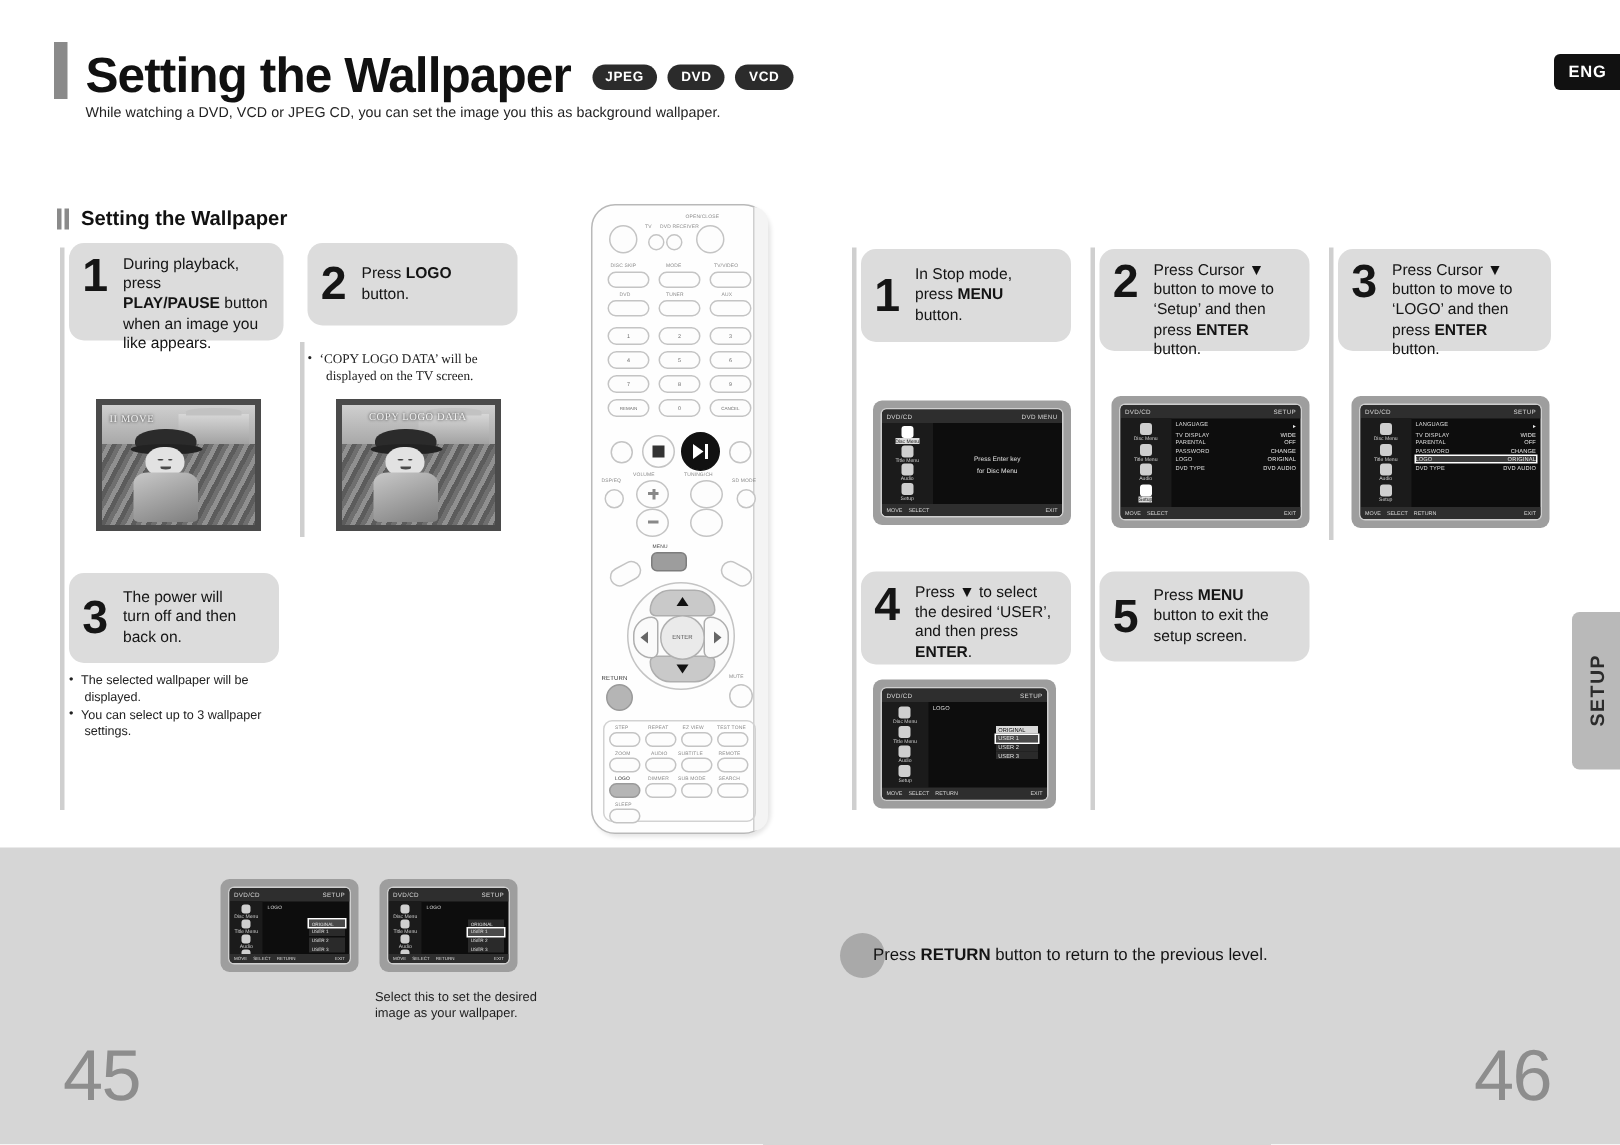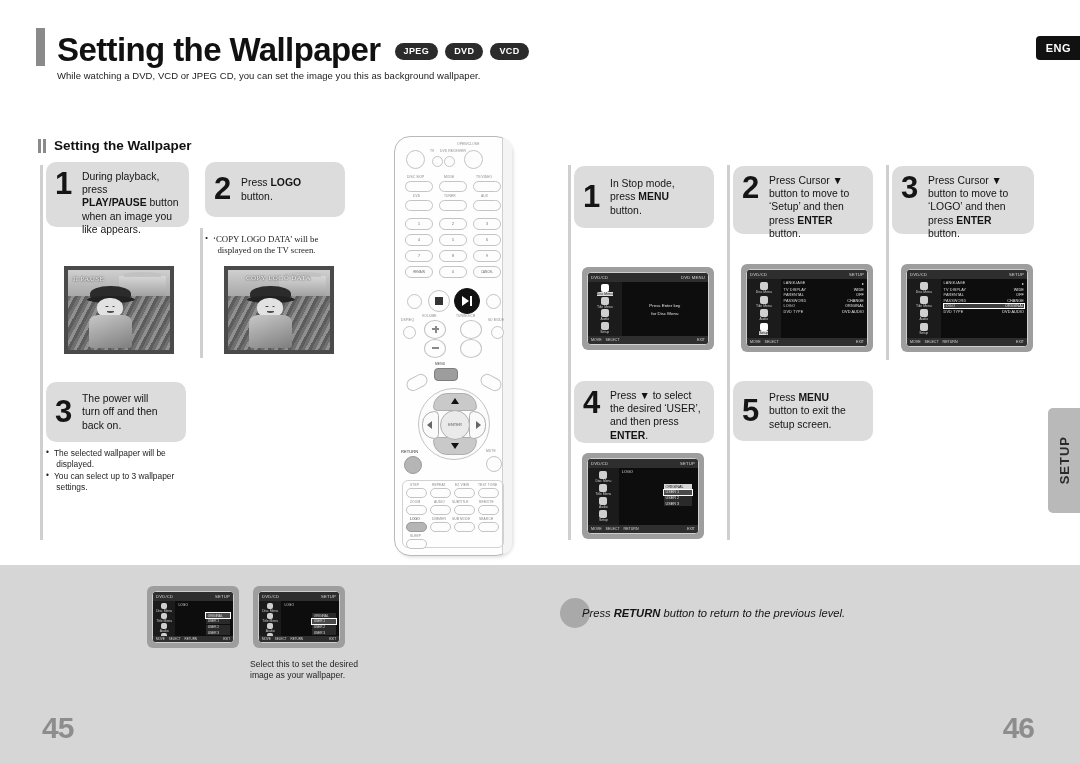--- a/index.html
+++ b/index.html
@@ -13,21 +13,21 @@
   }
   .page{position:absolute;inset:0;}
 
   
   .bottom-band{
     position:absolute;left:0;right:0;top:565px;bottom:0;
     background:#d6d6d6;
   }
   .page-num{
     position:absolute;bottom:18px;
-    font-size:30px;color:#8d8d8d;font-weight:700;
+    font-size:48px;color:#8d8d8d;font-weight:400;
     letter-spacing:-1px;
   }
   .page-num.left{left:42px;}
   .page-num.right{right:46px;}
 
   
   .header{position:absolute;left:36px;top:28px;}
   .hdr-row{display:flex;align-items:flex-end;}
   .hdr-bar{width:9px;height:38px;background:#8a8a8a;margin-right:12px;}
   .hdr-title{
@@ -241,21 +241,21 @@
       <div class="ground"></div>
     <div class="kid">
       <div class="hat"></div>
         <div class="face">
           <div class="eyeL"></div>
           <div class="eyeR"></div>
           <div class="mouth"></div>
         </div>
       <div class="body"></div>
     </div>
-    <div class="ovl" style="left:5px;top:5px;">II PAUSE</div>
+    <div class="ovl" style="left:5px;top:5px;">II MOVE</div>
   </div>
   <div class="photo" style="left:224px;top:266px;width:102px;height:80px;">
     <div class="sky"></div>
       <div class="bld"></div>
       <div class="ground"></div>
     <div class="kid">
       <div class="hat"></div>
         <div class="face">
           <div class="eyeL"></div>
           <div class="eyeR"></div>
@@ -748,21 +748,21 @@
         <span style="font-size:3px;">MOVE</span>
         <span style="font-size:3px;">SELECT</span>
         <span style="font-size:3px;">RETURN</span>
         <span style="font-size:3px;margin-left:auto">EXIT</span>
       </div>
     </div>
   </div>
 
   <div class="cap" style="left:250px;top:659px;width:112px;">Select this to set the desired image as your wallpaper.</div>
 
-  <div class="note" style="left:560px;top:598px;width:400px;height:30px;font-style:italic;">
+  <div class="note" style="left:560px;top:622px;width:400px;height:30px;">
     <div class="dot"></div>
     <div class="t">Press <b>RETURN</b> button to return to the previous level.</div>
   </div>
 
   <div class="page-num left">45</div>
   <div class="page-num right">46</div>
 
 </div>
 
 </body></html>

